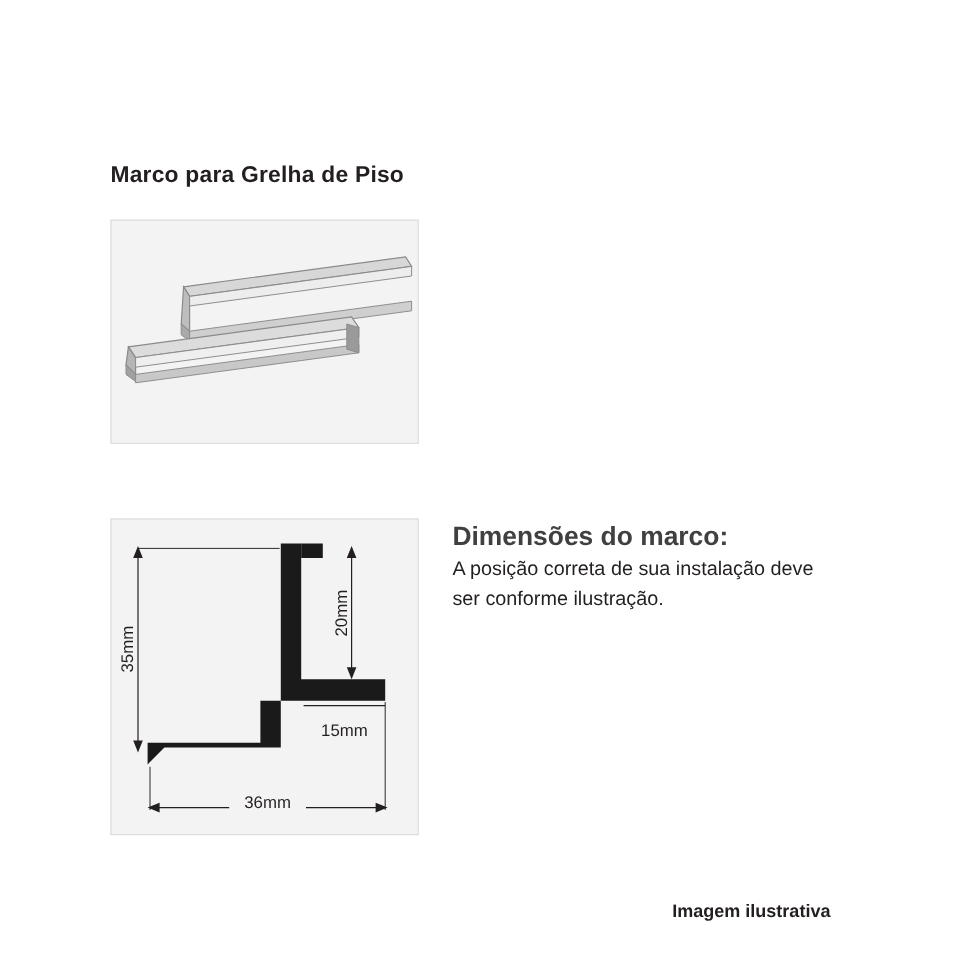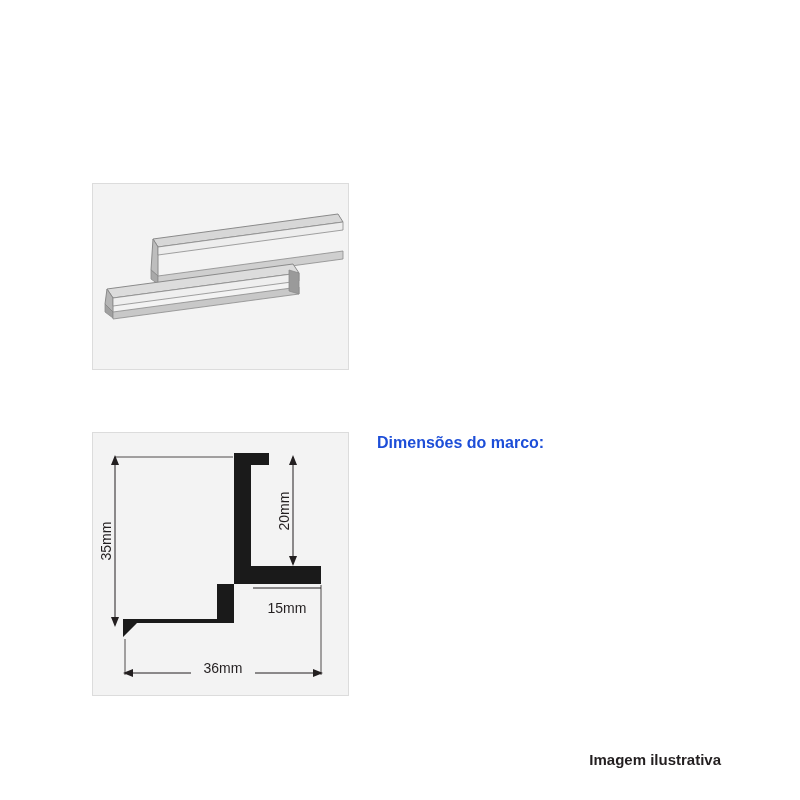--- a/index.html
+++ b/index.html
@@ -64,52 +64,53 @@
     height: 262px;
     background: #f3f3f3;
     border: 1px solid #dcdcdc;
     overflow: hidden;
   }
 
   .dim-heading {
     position: absolute;
     left: 377px;
     top: 434px;
-    font-size: 16px;
+    font-size: 22px;
     font-weight: bold;
-    color: #1d4ed8;
+    color: #404040;
   }
 
   .desc-2 {
     position: absolute;
     left: 377px;
     top: 462px;
     width: 320px;
     font-size: 16.5px;
     line-height: 25px;
     color: #231f20;
   }
 
   
   .footer-note {
     position: absolute;
-    right: 79px;
+    right: 108px;
     bottom: 32px;
     font-size: 15px;
     font-weight: bold;
     color: #231f20;
   }
 
   svg { display: block; }
 </style>
 </head>
 <body>
 
 <div class="page">
 
+  <div class="doc-title">Marco para Grelha de Piso</div>
 
   <div class="photo-box">
     <svg width="255" height="185" viewBox="0 0 255 185">
       <rect x="0" y="0" width="255" height="185" fill="#f3f3f3"></rect>
 
       <g>
         <polygon points="60,55 245,30 250,38 65,63" fill="#d7d7d7" stroke="#8a8a8a" stroke-width="1"></polygon>
         <polygon points="60,55 65,63 65,92 58,86" fill="#bdbdbd" stroke="#8a8a8a" stroke-width="1"></polygon>
         <polygon points="65,63 250,38 250,46 65,71" fill="#ededed" stroke="#8a8a8a" stroke-width="0.8"></polygon>
         <polygon points="58,86 65,92 65,100 58,95" fill="#a9a9a9" stroke="#8a8a8a" stroke-width="0.8"></polygon>
@@ -170,16 +171,17 @@
         <line x1="228" y1="152" x2="228" y2="242" stroke-width="0.8"></line>
       </g>
       <text x="130" y="236" text-anchor="middle" font-family="Liberation Sans, sans-serif" font-size="14" fill="#231f20">36mm</text>
       <rect x="98" y="226" width="64" height="18" fill="#f3f3f3"></rect>
       <text x="130" y="240" text-anchor="middle" font-family="Liberation Sans, sans-serif" font-size="14" fill="#231f20">36mm</text>
     </svg>
   </div>
 
   <div class="dim-heading">Dimensões do marco:</div>
 
+  <div class="desc-2">A posição correta de sua instalação deve ser conforme ilustração.</div>
 
   <div class="footer-note">Imagem ilustrativa</div>
 
 </div>
 
 </body></html>

